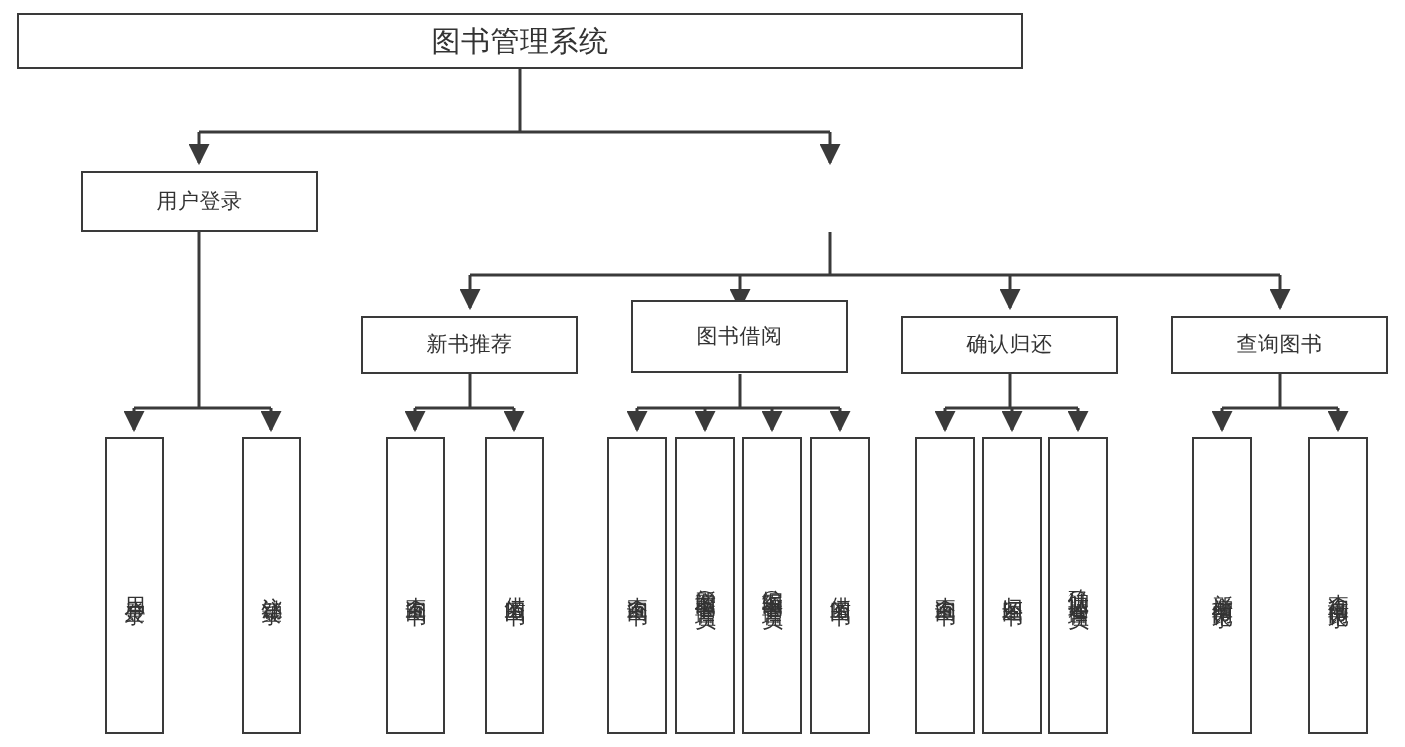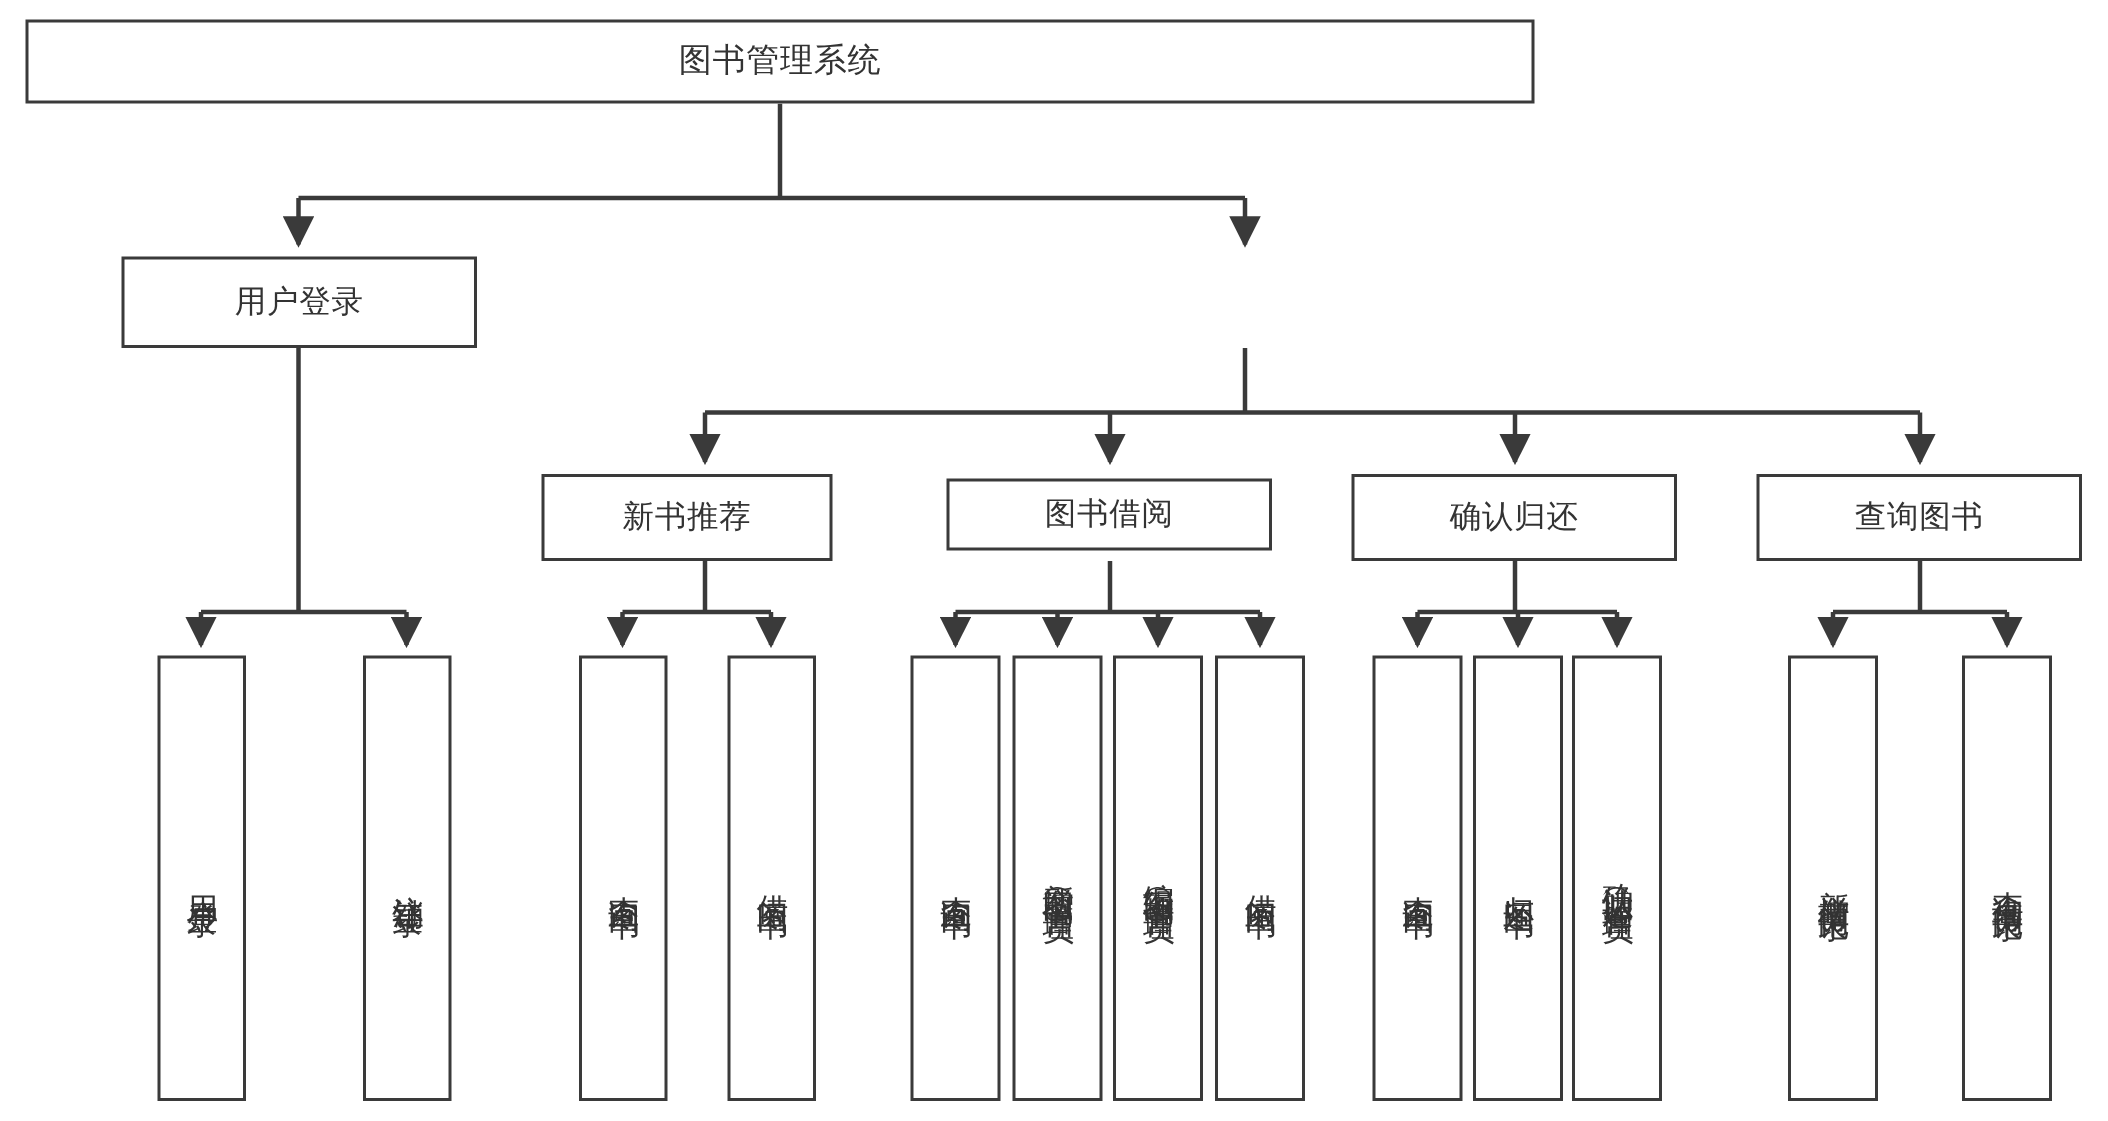--- a/index.html
+++ b/index.html
@@ -4,21 +4,21 @@
 <style>
   html,body{margin:0;padding:0;background:#ffffff;}
   body{font-family:"DejaVu Sans","Liberation Sans",sans-serif;}
   #canvas{position:relative;width:1405px;height:747px;background:#ffffff;overflow:hidden;}
   svg.edges{position:absolute;left:0;top:0;width:1405px;height:747px;pointer-events:none;}
   .node{position:absolute;box-sizing:border-box;background:#ffffff;border:2px solid #3a3a3a;
         display:flex;align-items:center;justify-content:center;text-align:center;}
   .node .lbl{color:#333333;font-size:21px;line-height:1.12;letter-spacing:.5px;white-space:pre-line;}
   .node.vert .lbl{writing-mode:vertical-rl;text-orientation:upright;font-size:21px;
         letter-spacing:3px;line-height:1.1;white-space:pre-line;}
-  .node.root .lbl{font-size:22px;}
+  .node.root .lbl{font-size:29px;}
   .watermark{position:absolute;right:10px;bottom:4px;color:#b9b9b9;font-size:17px;
         letter-spacing:.6px;user-select:none;}
 </style>
 </head>
 <body>
 
 <div id="canvas">
 
   <svg class="edges" viewBox="0 0 1405 747" xmlns="http://www.w3.org/2000/svg">
     <defs>
@@ -71,24 +71,24 @@
   </svg>
 
   <div class="node root" style="left:17px;top:13px;width:1006px;height:56px;">
     <span class="lbl">图书管理系统</span>
   </div>
 
   <div class="node" style="left:81px;top:171px;width:237px;height:61px;">
     <span class="lbl">用户登录</span>
   </div>
 
-  <div class="node" style="left:361px;top:316px;width:194px;height:58px;">
+  <div class="node" style="left:361px;top:316px;width:217px;height:58px;">
     <span class="lbl">新书推荐</span>
   </div>
-  <div class="node" style="left:631px;top:319px;width:217px;height:48px;align-items:center;">
+  <div class="node" style="left:631px;top:300px;width:217px;height:73px;align-items:center;">
     <span class="lbl">图书借阅</span>
   </div>
   <div class="node" style="left:901px;top:316px;width:217px;height:58px;">
     <span class="lbl">确认归还</span>
   </div>
   <div class="node" style="left:1171px;top:316px;width:217px;height:58px;">
     <span class="lbl">查询图书</span>
   </div>
 
   <div class="node vert" style="left:105px;top:437px;width:59px;height:297px;">

